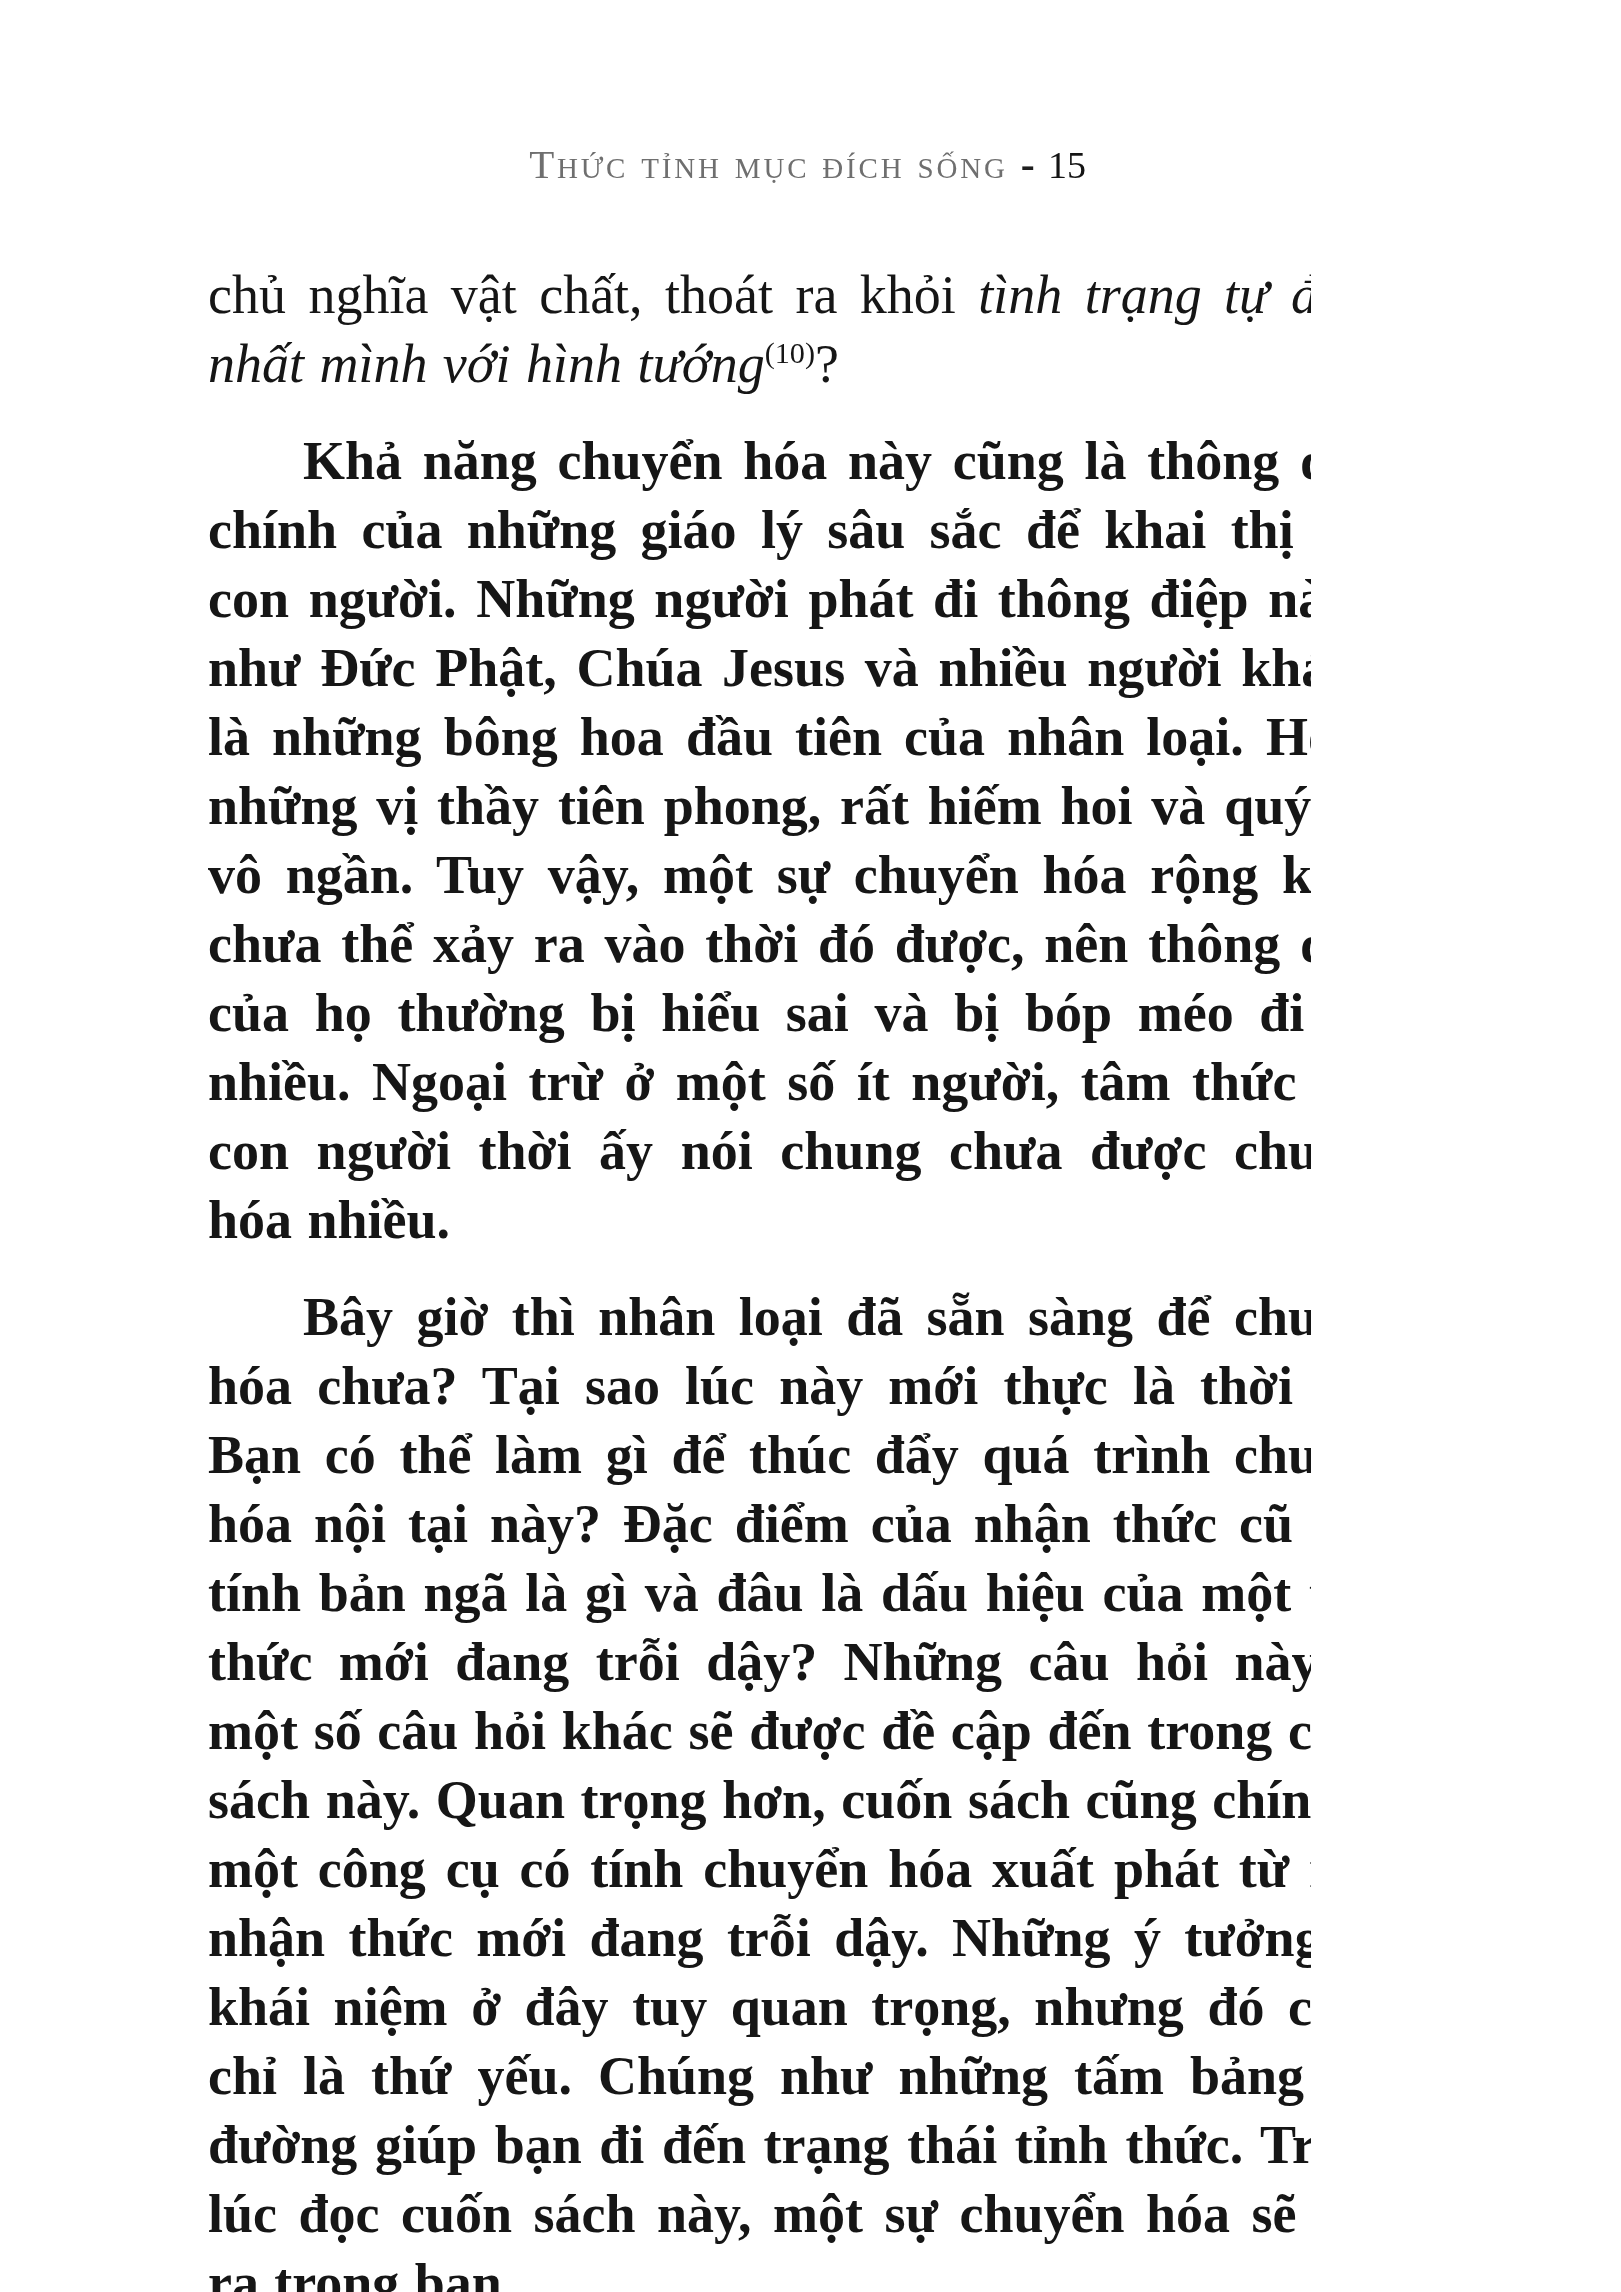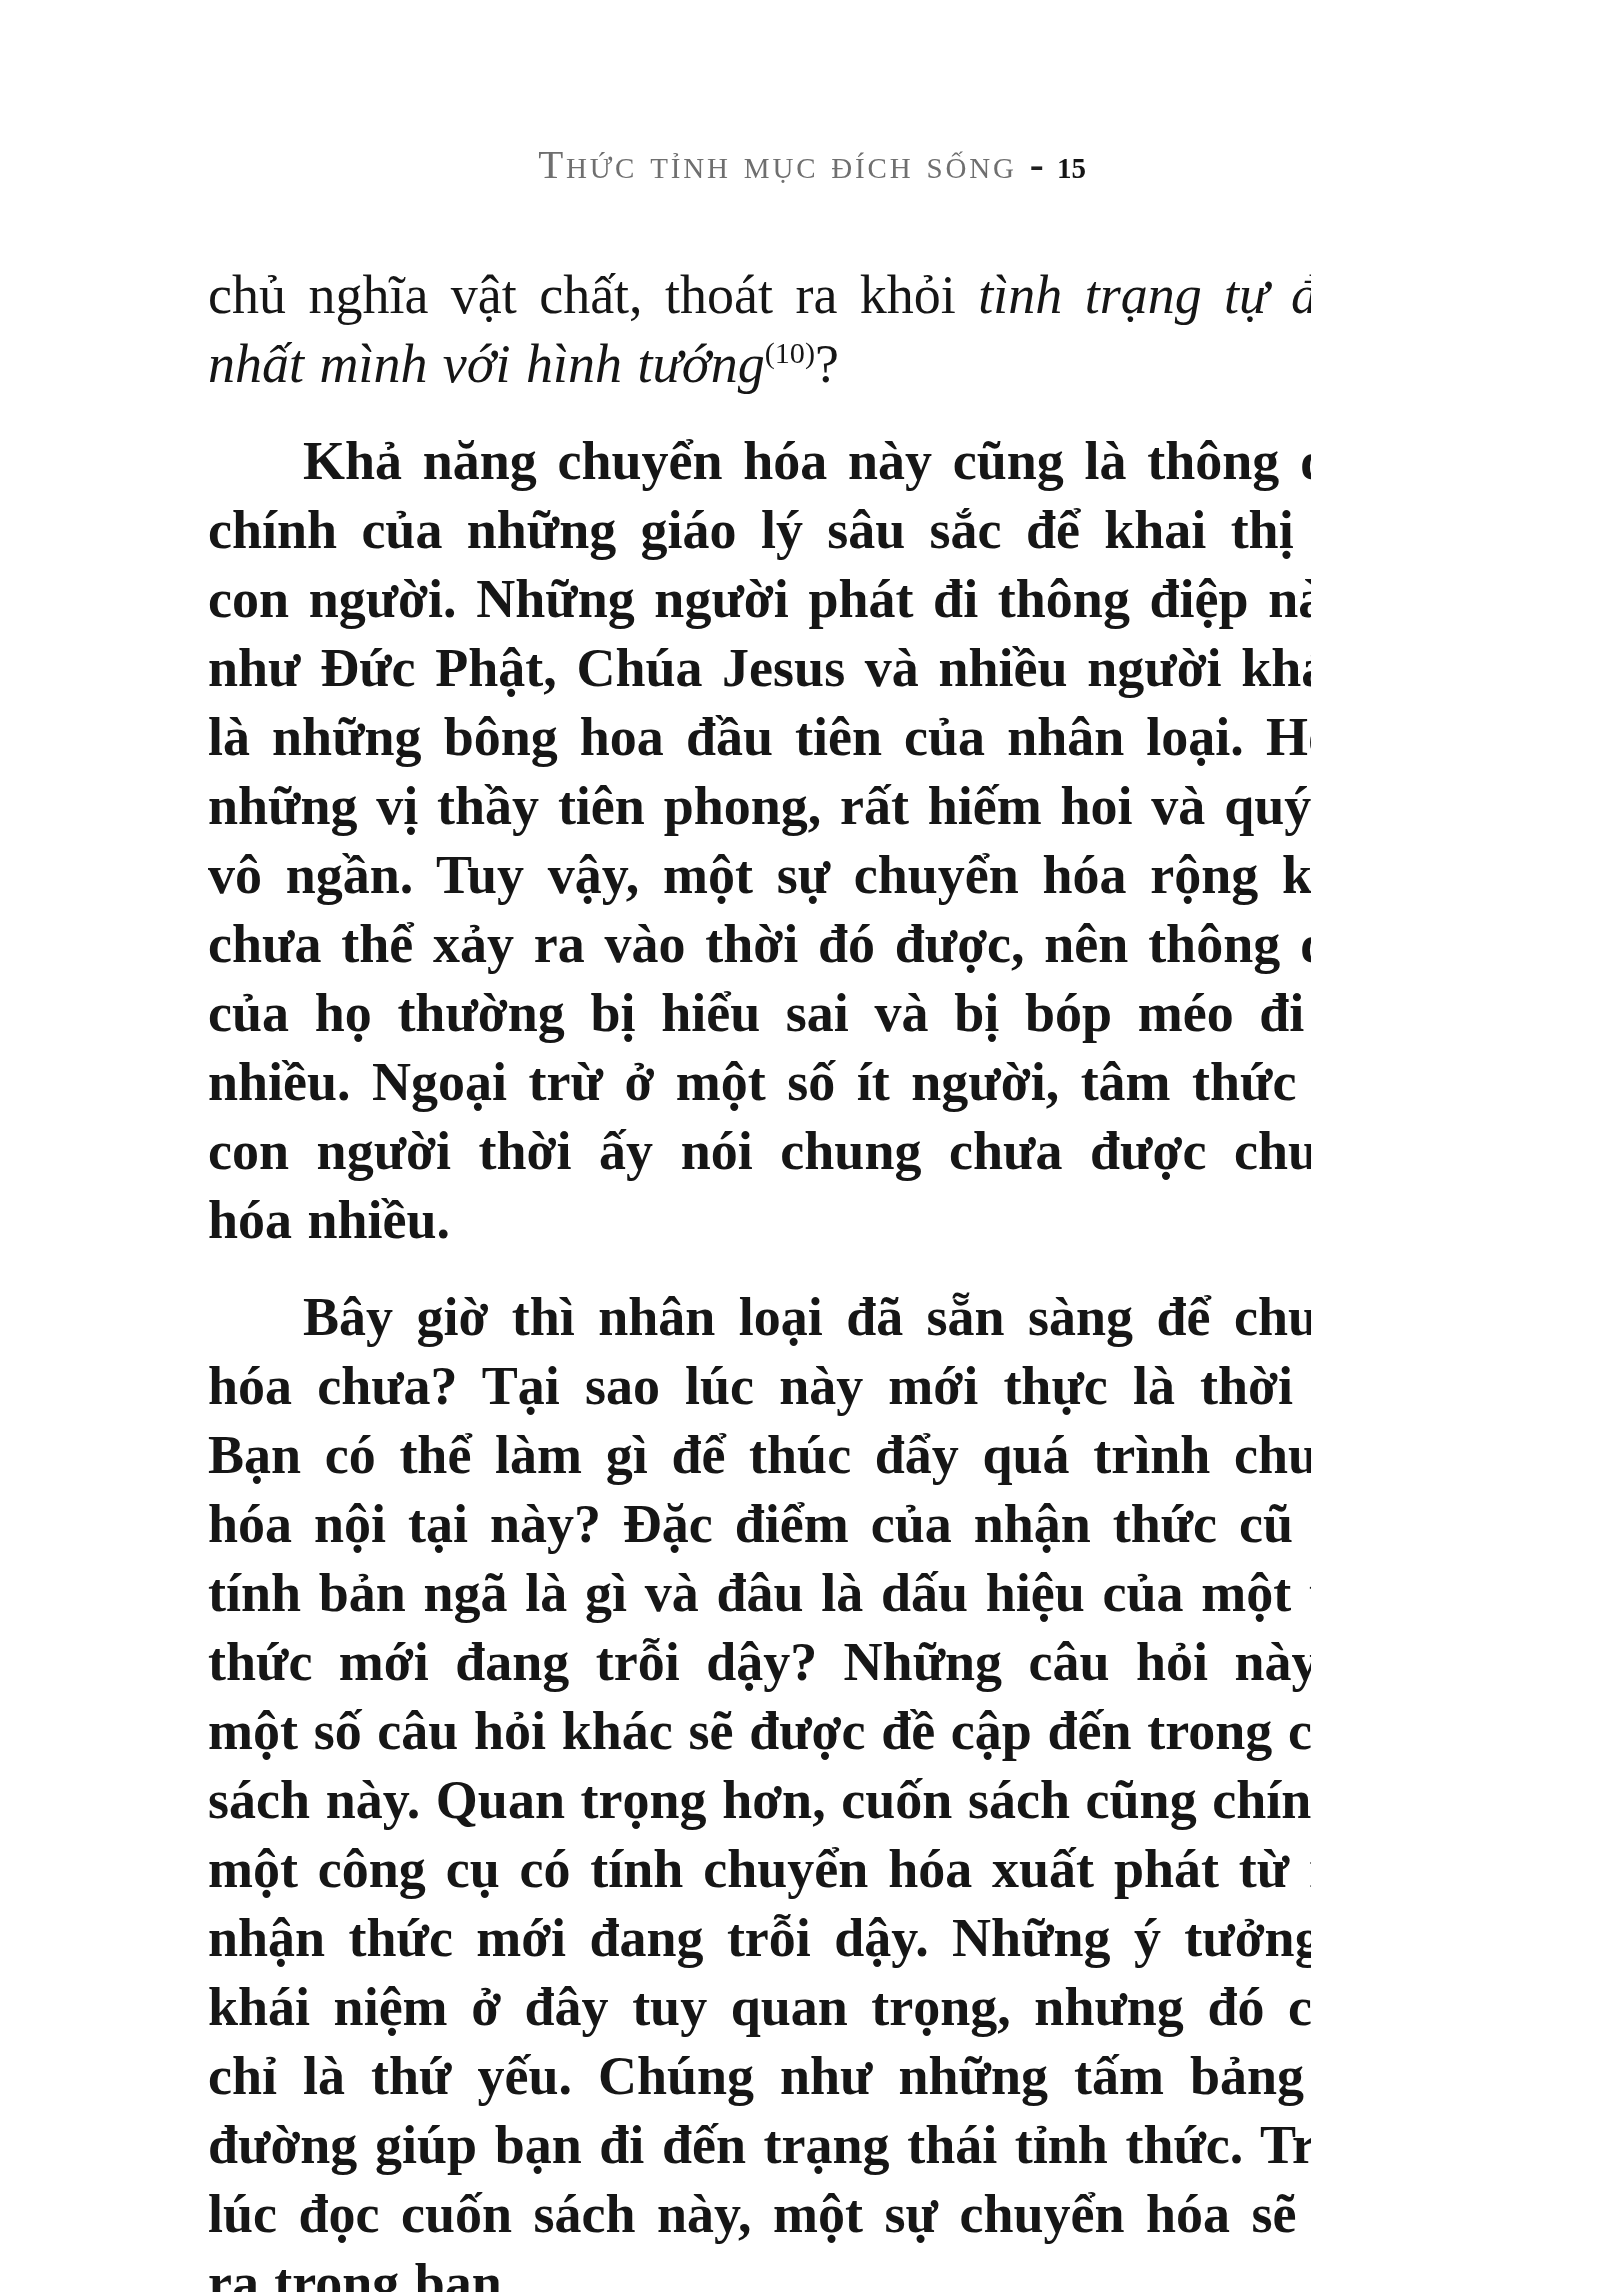--- a/index.html
+++ b/index.html
@@ -28,22 +28,22 @@
     font-size: 41px;
     letter-spacing: 2.8px;
     color: #6f6f6f;
   }
   .head-sep {
     font-size: 42px;
     font-weight: 700;
     color: #1e1e1e;
   }
   .page-num {
-    font-size: 29px;
-    font-weight: 700;
+    font-size: 38px;
+    font-weight: 400;
     color: #141414;
   }
 
   
   .body-text {
     position: absolute;
     left: 208px;
     top: 261px;
     width: 1191px;
     text-align: justify;

